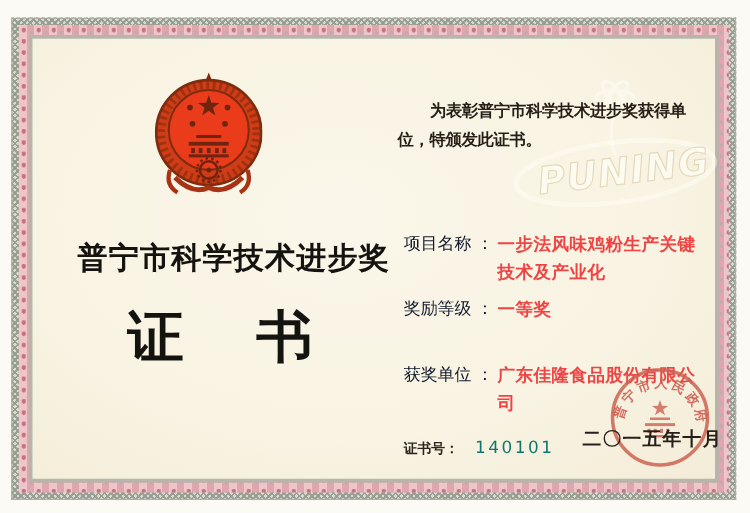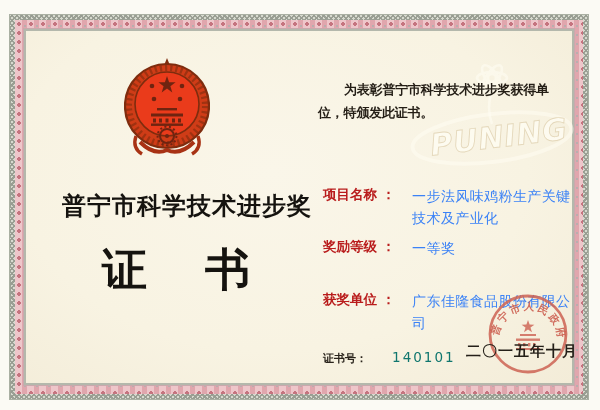--- a/index.html
+++ b/index.html
@@ -49,31 +49,31 @@
   
   .intro{
     position:absolute;left:318px;top:79px;width:252px;
     font-size:13px;font-weight:700;line-height:1.75;
     text-indent:26px;color:#241e16;letter-spacing:-.2px;
     z-index:3;
   }
   .frow{position:absolute;left:323px;z-index:3;}
   .flabel{
     display:inline-block;width:70px;vertical-align:top;
-    font-size:13.5px;font-weight:700;color:#b91c1c;white-space:nowrap;
+    font-size:13.5px;font-weight:400;color:#0f172a;white-space:nowrap;
   }
   .fvalue{
-    display:inline-block;margin-left:14px;width:166px;vertical-align:top;
-    font-size:14px;font-weight:400;color:#3b82f6;line-height:1.55;letter-spacing:.4px;
+    display:inline-block;margin-left:0;width:166px;vertical-align:top;
+    font-size:14px;font-weight:700;color:#ef4444;line-height:1.55;letter-spacing:.4px;
   }
   .row-project{top:186px;}
   .row-grade{top:238px;}
   .row-winner{top:291px;}
   .certno{position:absolute;left:323px;top:347px;z-index:3;}
-  .certno .cl{font-size:11px;font-weight:700;color:#2a241c;margin-right:20px;}
+  .certno .cl{font-size:11px;font-weight:700;color:#2a241c;margin-right:8px;}
   .certno .cv{font-size:13.5px;color:#0f766e;letter-spacing:2px;}
   .issue-date{
     position:absolute;left:466px;top:342px;z-index:6;
     font-size:15px;font-weight:700;color:#241f18;letter-spacing:1px;white-space:nowrap;
   }
   .wm{position:absolute;left:396px;top:50px;z-index:1;pointer-events:none;}
   .sealbox{position:absolute;left:486px;top:292px;z-index:4;}
   .emblembox{position:absolute;left:124px;top:58px;z-index:2;}
 </style>
 </head>

